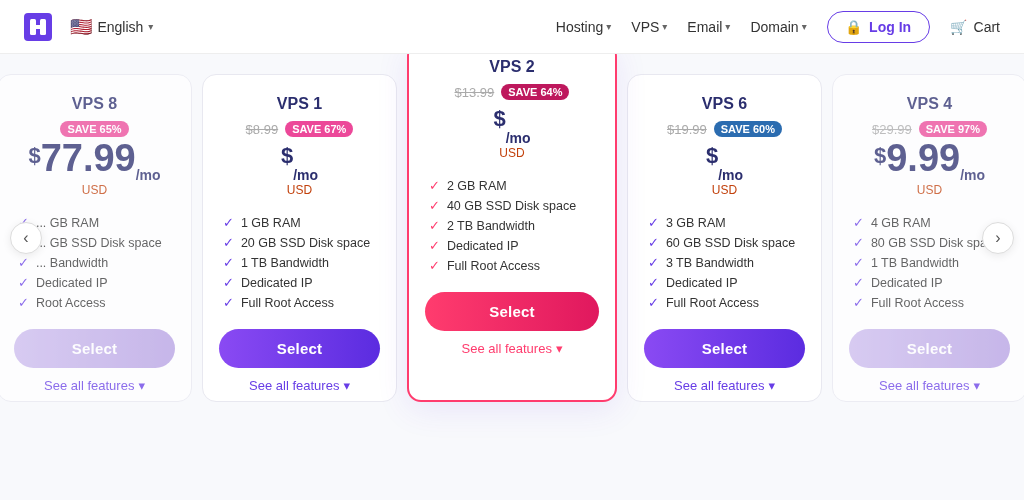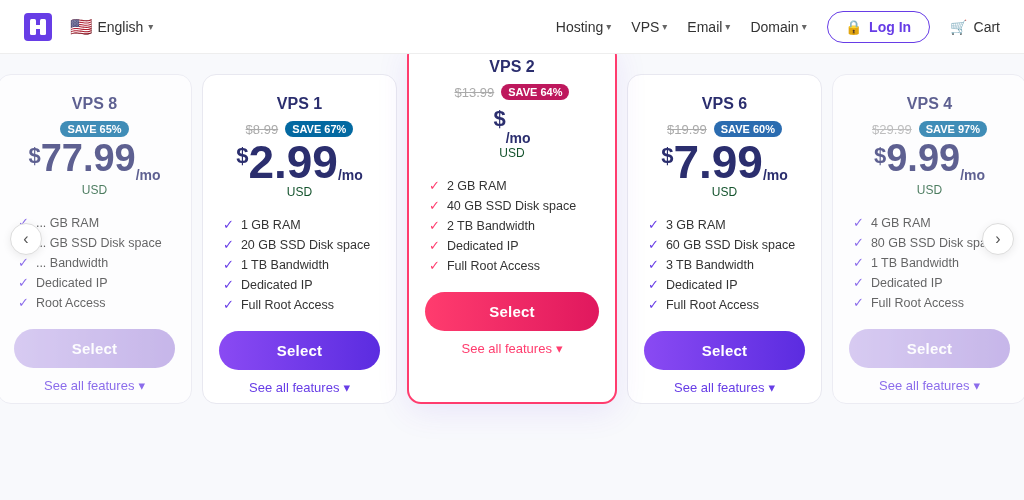--- a/index.html
+++ b/index.html
@@ -135,21 +135,21 @@
       color: #aaa;
       text-decoration: line-through;
     }
     .save-badge {
       font-size: 11px;
       font-weight: 700;
       padding: 2px 7px;
       border-radius: 10px;
       color: #fff;
     }
-    .save-badge.purple { background: #0369a1; }
+    .save-badge.purple { background: #ec4899; }
     .save-badge.pink { background: #be185d; }
     .save-badge.blue { background: #2b6cb0; }
 
     .price-main {
       display: flex;
       align-items: flex-start;
       margin-bottom: 0;
     }
     .price-dollar {
       font-size: 22px;
@@ -164,21 +164,21 @@
       line-height: 1;
     }
     .price-mo {
       font-size: 14px;
       color: #2b2e6e;
       font-weight: 600;
       margin-top: 28px;
     }
     .price-currency {
       font-size: 12px;
-      color: #14532d;
+      color: #c2410c;
       margin-bottom: 10px;
       text-align: left;
     }
 
     .features-list {
       list-style: none;
       margin: 8px 0 14px;
       width: 100%;
       padding: 0 4px;
     }
@@ -331,21 +331,20 @@
     </div>
 
     <div class="card">
       <div class="card-title">VPS 1</div>
       <div class="price-row">
         <span class="original-price">$8.99</span>
         <span class="save-badge purple">SAVE 67%</span>
       </div>
       <div class="price-main">
         <span class="price-dollar">$</span>
-        <span class="price-number">2.99</span>
         <span class="price-mo">/mo</span>
       </div>
       <div class="price-currency">USD</div>
       <ul class="features-list">
         <li>
             <span class="check-icon">✓</span>
             <span>1 GB RAM</span>
           </li>
         <li>
             <span class="check-icon">✓</span>
@@ -413,21 +412,20 @@
     </div>
 
     <div class="card">
       <div class="card-title">VPS 6</div>
       <div class="price-row">
         <span class="original-price">$19.99</span>
         <span class="save-badge blue">SAVE 60%</span>
       </div>
       <div class="price-main">
         <span class="price-dollar">$</span>
-        <span class="price-number">7.99</span>
         <span class="price-mo">/mo</span>
       </div>
       <div class="price-currency">USD</div>
       <ul class="features-list">
         <li>
             <span class="check-icon">✓</span>
             <span>3 GB RAM</span>
           </li>
         <li>
             <span class="check-icon">✓</span>

